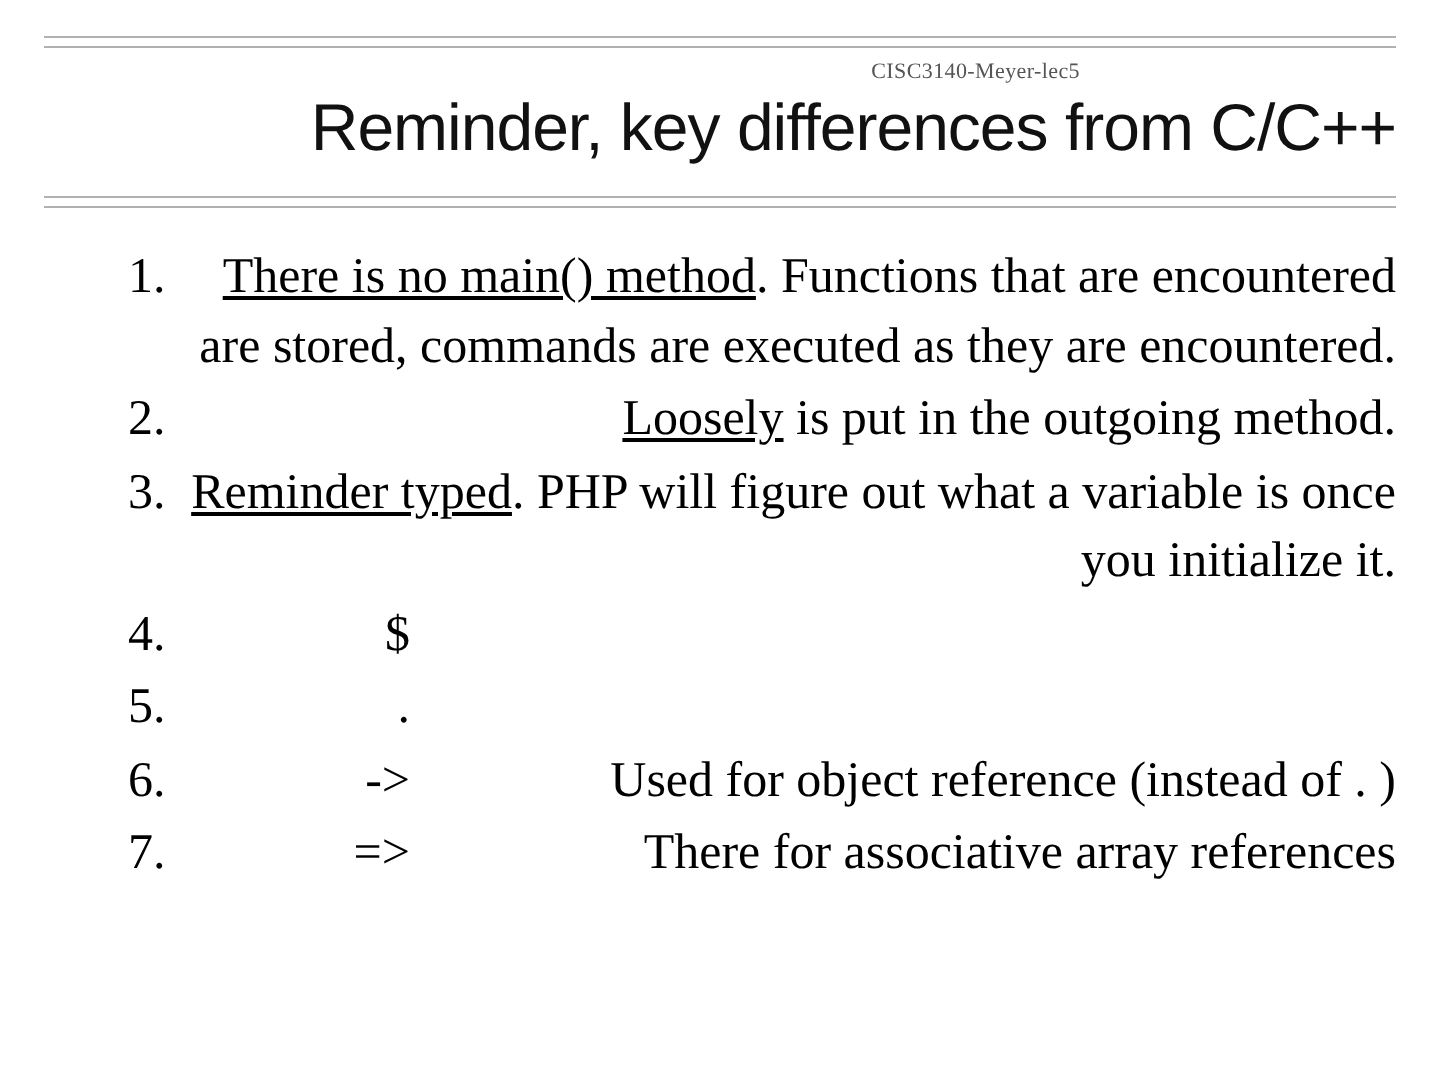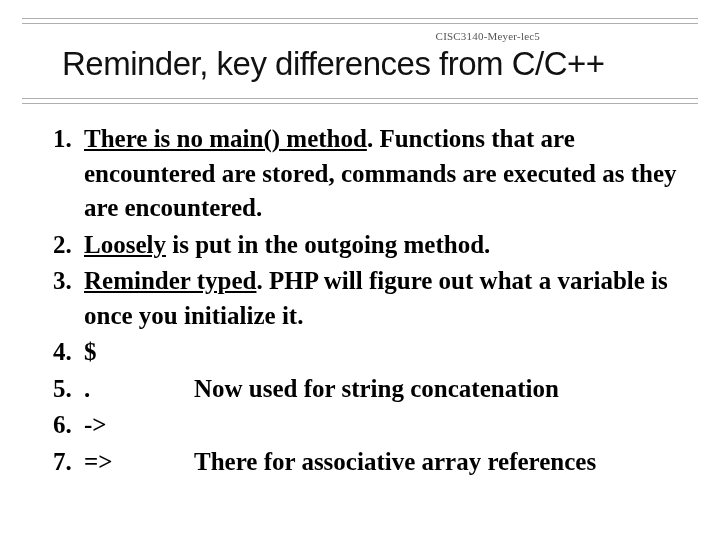--- a/index.html
+++ b/index.html
@@ -10,20 +10,21 @@
     background: #ffffff;
     font-family: Georgia, "Times New Roman", serif;
     color: #000;
     overflow: hidden;
   }
   .slide {
     position: relative;
     width: 720px;
     height: 540px;
     box-sizing: border-box;
+    text-align: right;
   }
   .hr-top {
     position: absolute;
     top: 18px;
     left: 22px;
     right: 22px;
     height: 4px;
     border-top: 1px solid #b0b0b0;
     border-bottom: 1px solid #b0b0b0;
   }
@@ -67,22 +68,21 @@
     line-height: 1.38;
     color: #000;
   }
   ol.main {
     margin: 0;
     padding: 0 0 0 48px;
     list-style: decimal;
   }
   ol.main > li {
     padding-left: 6px;
-    margin: 0 0 2px 0;
-    font-weight: bold;
+    margin: 0 0 2px 11px;
   }
   .u { text-decoration: underline; }
   .row {
     display: flex;
   }
   .sym {
     width: 110px;
     flex: 0 0 110px;
   }
   .desc {
@@ -110,26 +110,26 @@
         <span class="u">Reminder typed</span><span>. PHP will figure out what a variable is once you initialize it.</span>
       </li>
       <li>
         <div class="row">
           <span class="sym">$</span>
         </div>
       </li>
       <li>
         <div class="row">
           <span class="sym">.</span>
-          <span class="desc">Now used for string concatenation</span>
         </div>
       </li>
       <li>
         <div class="row">
           <span class="sym">-&gt;</span>
+          <span class="desc">Used for object reference (instead of . )</span>
         </div>
       </li>
       <li>
         <div class="row">
           <span class="sym">=&gt;</span>
           <span class="desc">There for associative array references</span>
         </div>
       </li>
     </ol>
   </div>

